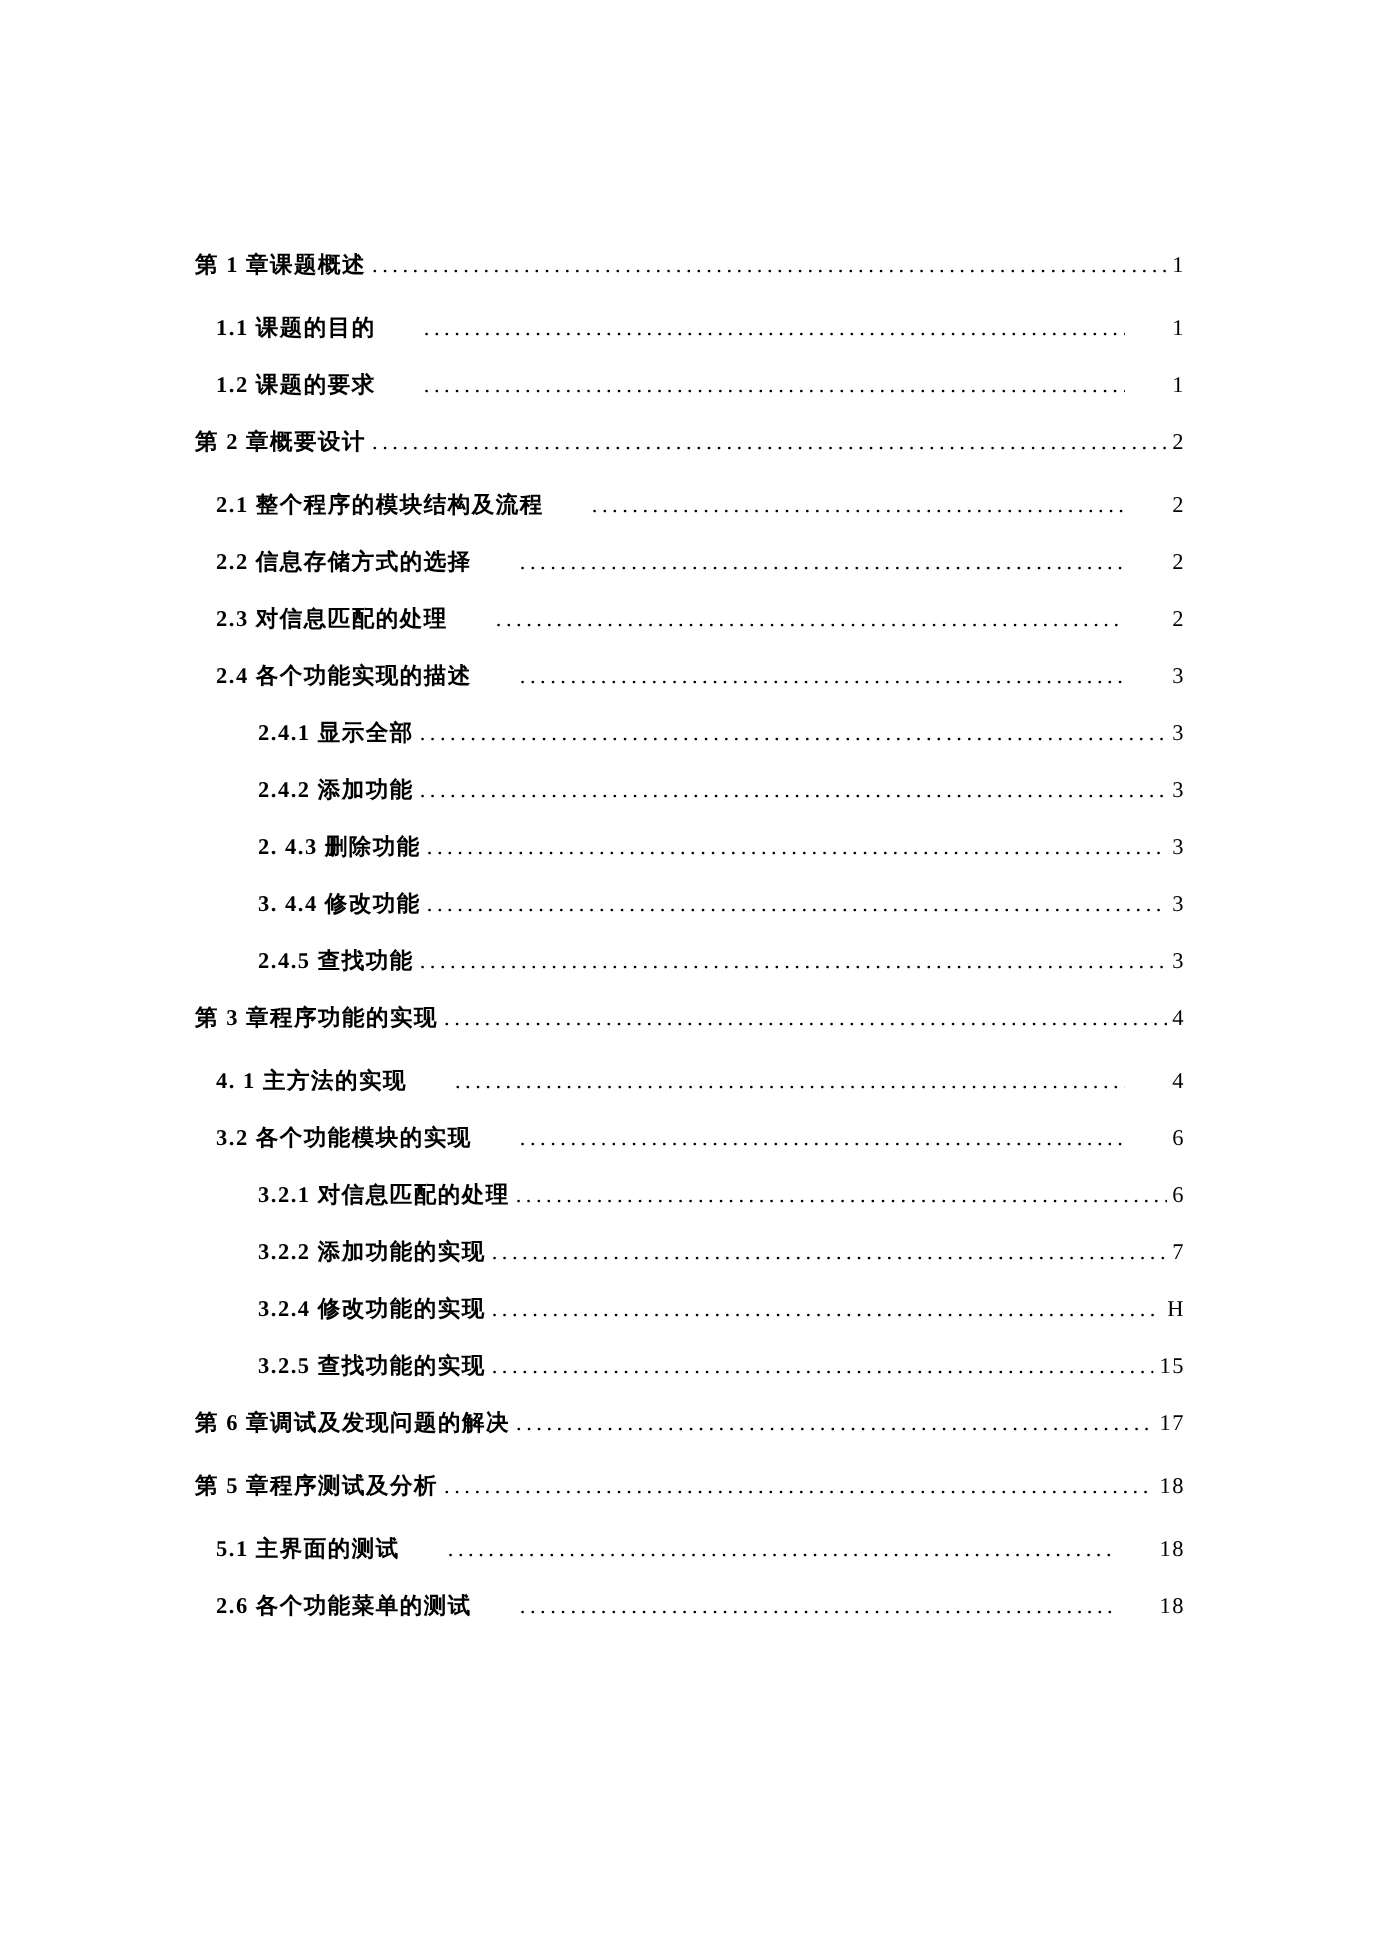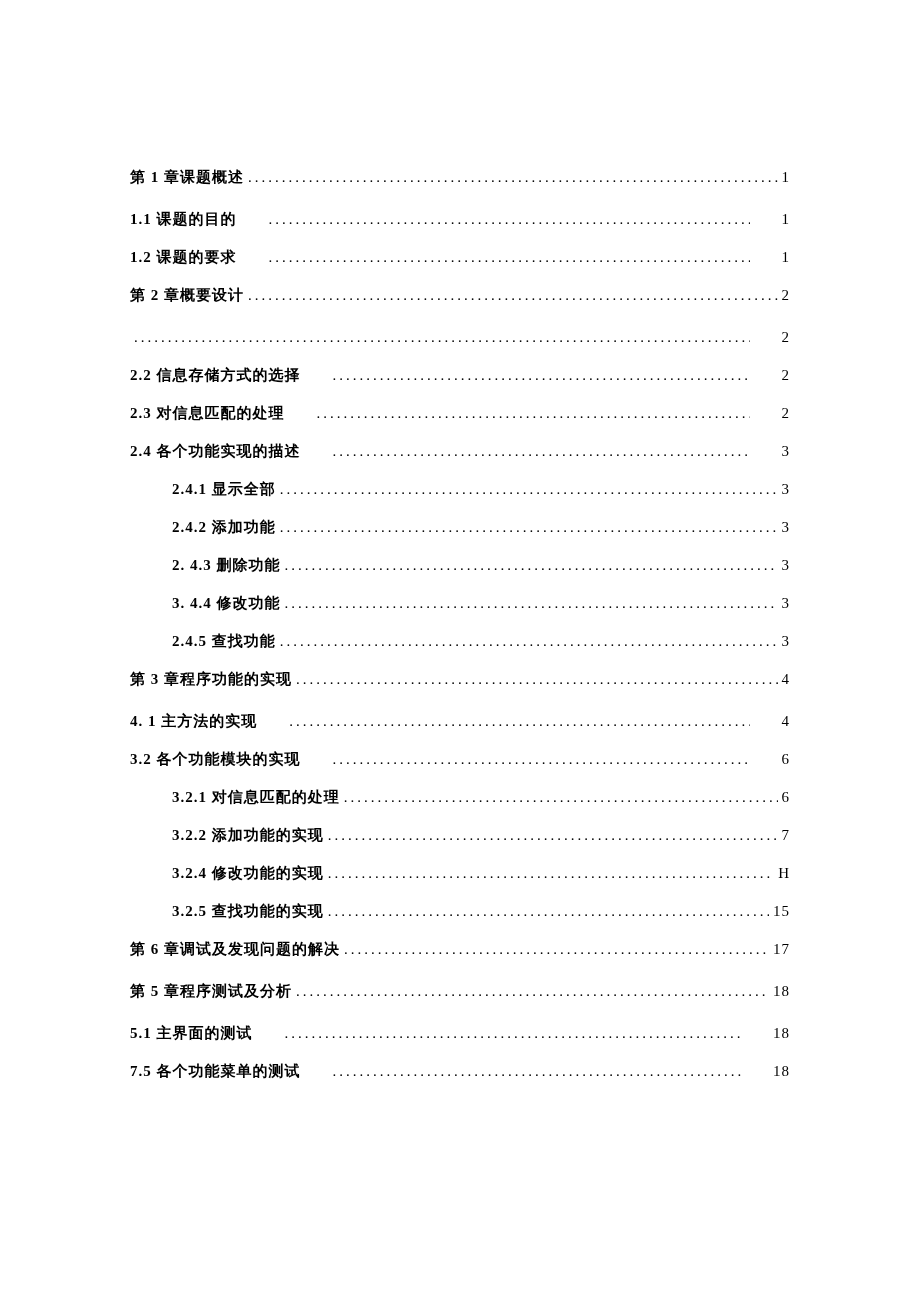--- a/index.html
+++ b/index.html
@@ -25,21 +25,21 @@
       white-space: nowrap;
       margin-bottom: 14px;
       line-height: 1.6;
     }
     .toc-entry.level-0 {
       margin-left: 0;
       margin-top: 10px;
       margin-bottom: 18px;
     }
     .toc-entry.level-1 {
-      margin-left: 0;
+      margin-left: 14px;
       gap: 28px;
     }
     .toc-entry.level-2 {
       margin-left: 42px;
       align-items: flex-end;
     }
     .toc-title {
       flex-shrink: 0;
       letter-spacing: 1px;
       font-weight: bold;
@@ -77,20 +77,21 @@
       <span class="toc-title">1.2  课题的要求</span>
       <span class="toc-dots"></span>
       <span class="toc-page">1</span>
     </div>
   <div class="toc-entry level-0">
       <span class="toc-title">第 2 章概要设计</span>
       <span class="toc-dots"></span>
       <span class="toc-page">2</span>
     </div>
   <div class="toc-entry level-1">
+      <span class="toc-title">2.1 整个程序的模块结构及流程</span>
       <span class="toc-dots"></span>
       <span class="toc-page">2</span>
     </div>
   <div class="toc-entry level-1">
       <span class="toc-title">2.2 信息存储方式的选择</span>
       <span class="toc-dots"></span>
       <span class="toc-page">2</span>
     </div>
   <div class="toc-entry level-1">
       <span class="toc-title">2.3 对信息匹配的处理</span>
@@ -171,17 +172,17 @@
       <span class="toc-title">第 5 章程序测试及分析</span>
       <span class="toc-dots"></span>
       <span class="toc-page">18</span>
     </div>
   <div class="toc-entry level-1">
       <span class="toc-title">5.1  主界面的测试</span>
       <span class="toc-dots"></span>
       <span class="toc-page">18</span>
     </div>
   <div class="toc-entry level-1">
-      <span class="toc-title">7.5  各个功能菜单的测试</span>
+      <span class="toc-title">2.6  各个功能菜单的测试</span>
       <span class="toc-dots"></span>
       <span class="toc-page">18</span>
     </div>
 </div>
 
 </body></html>

